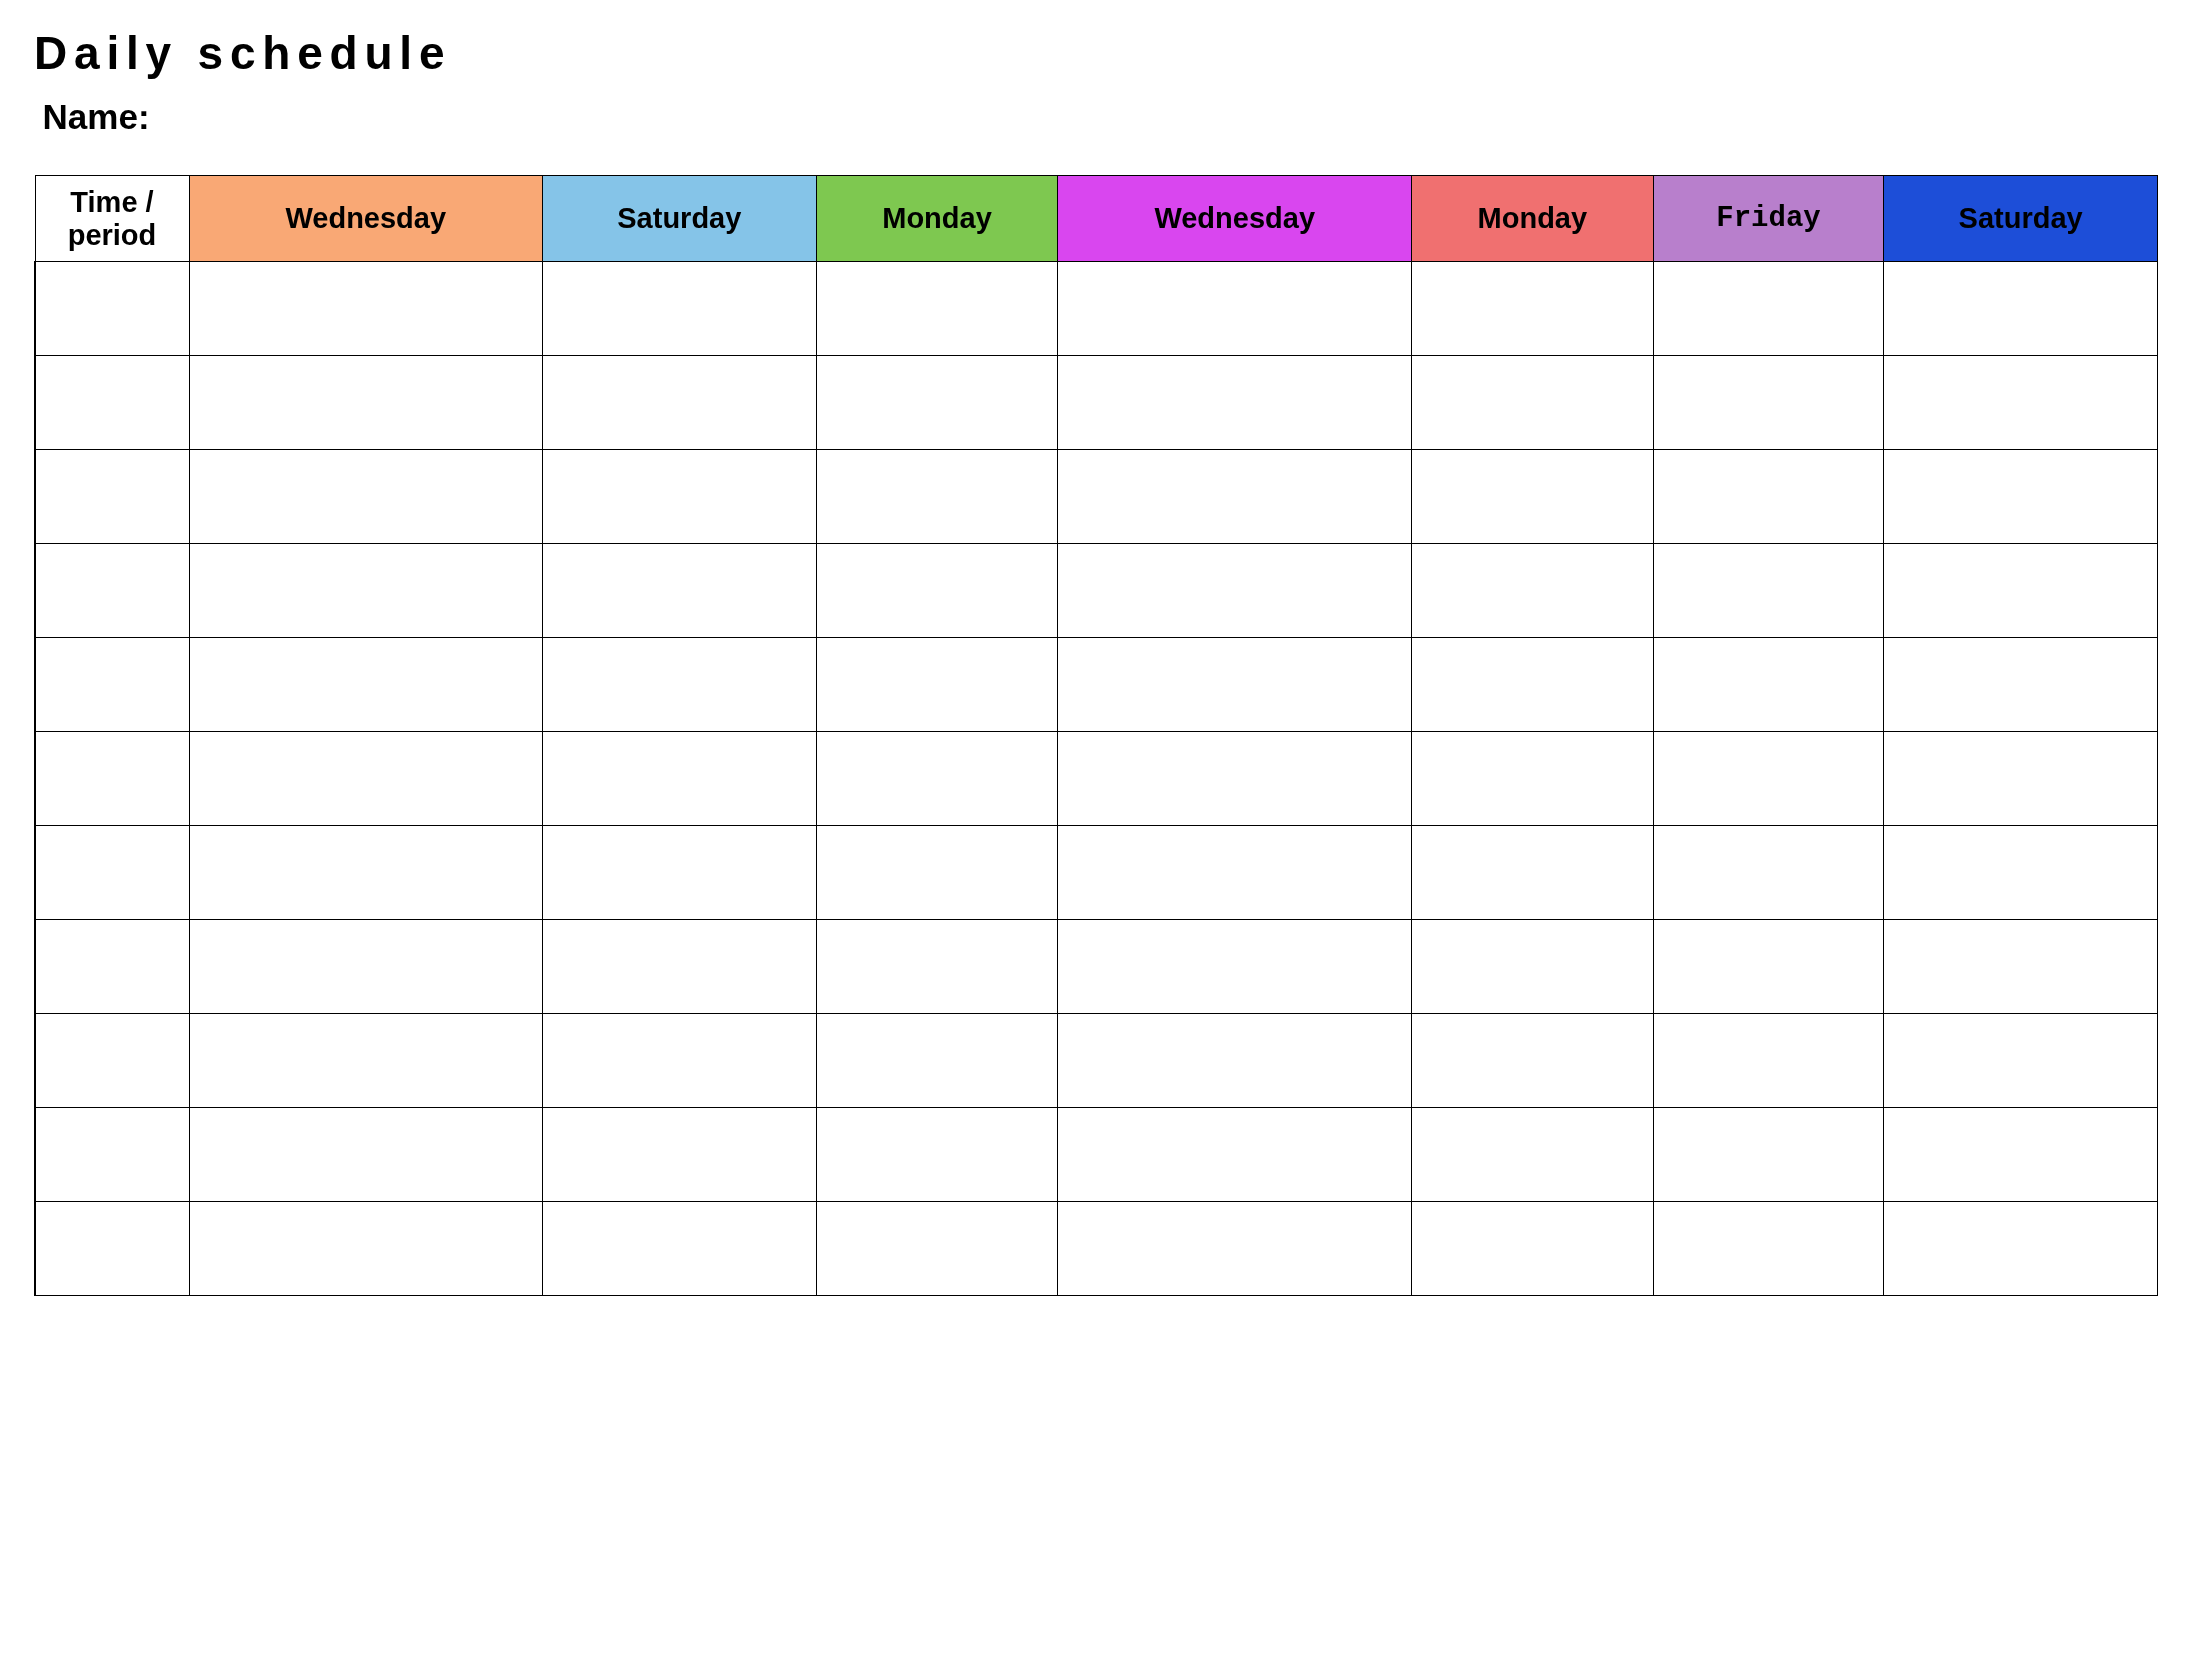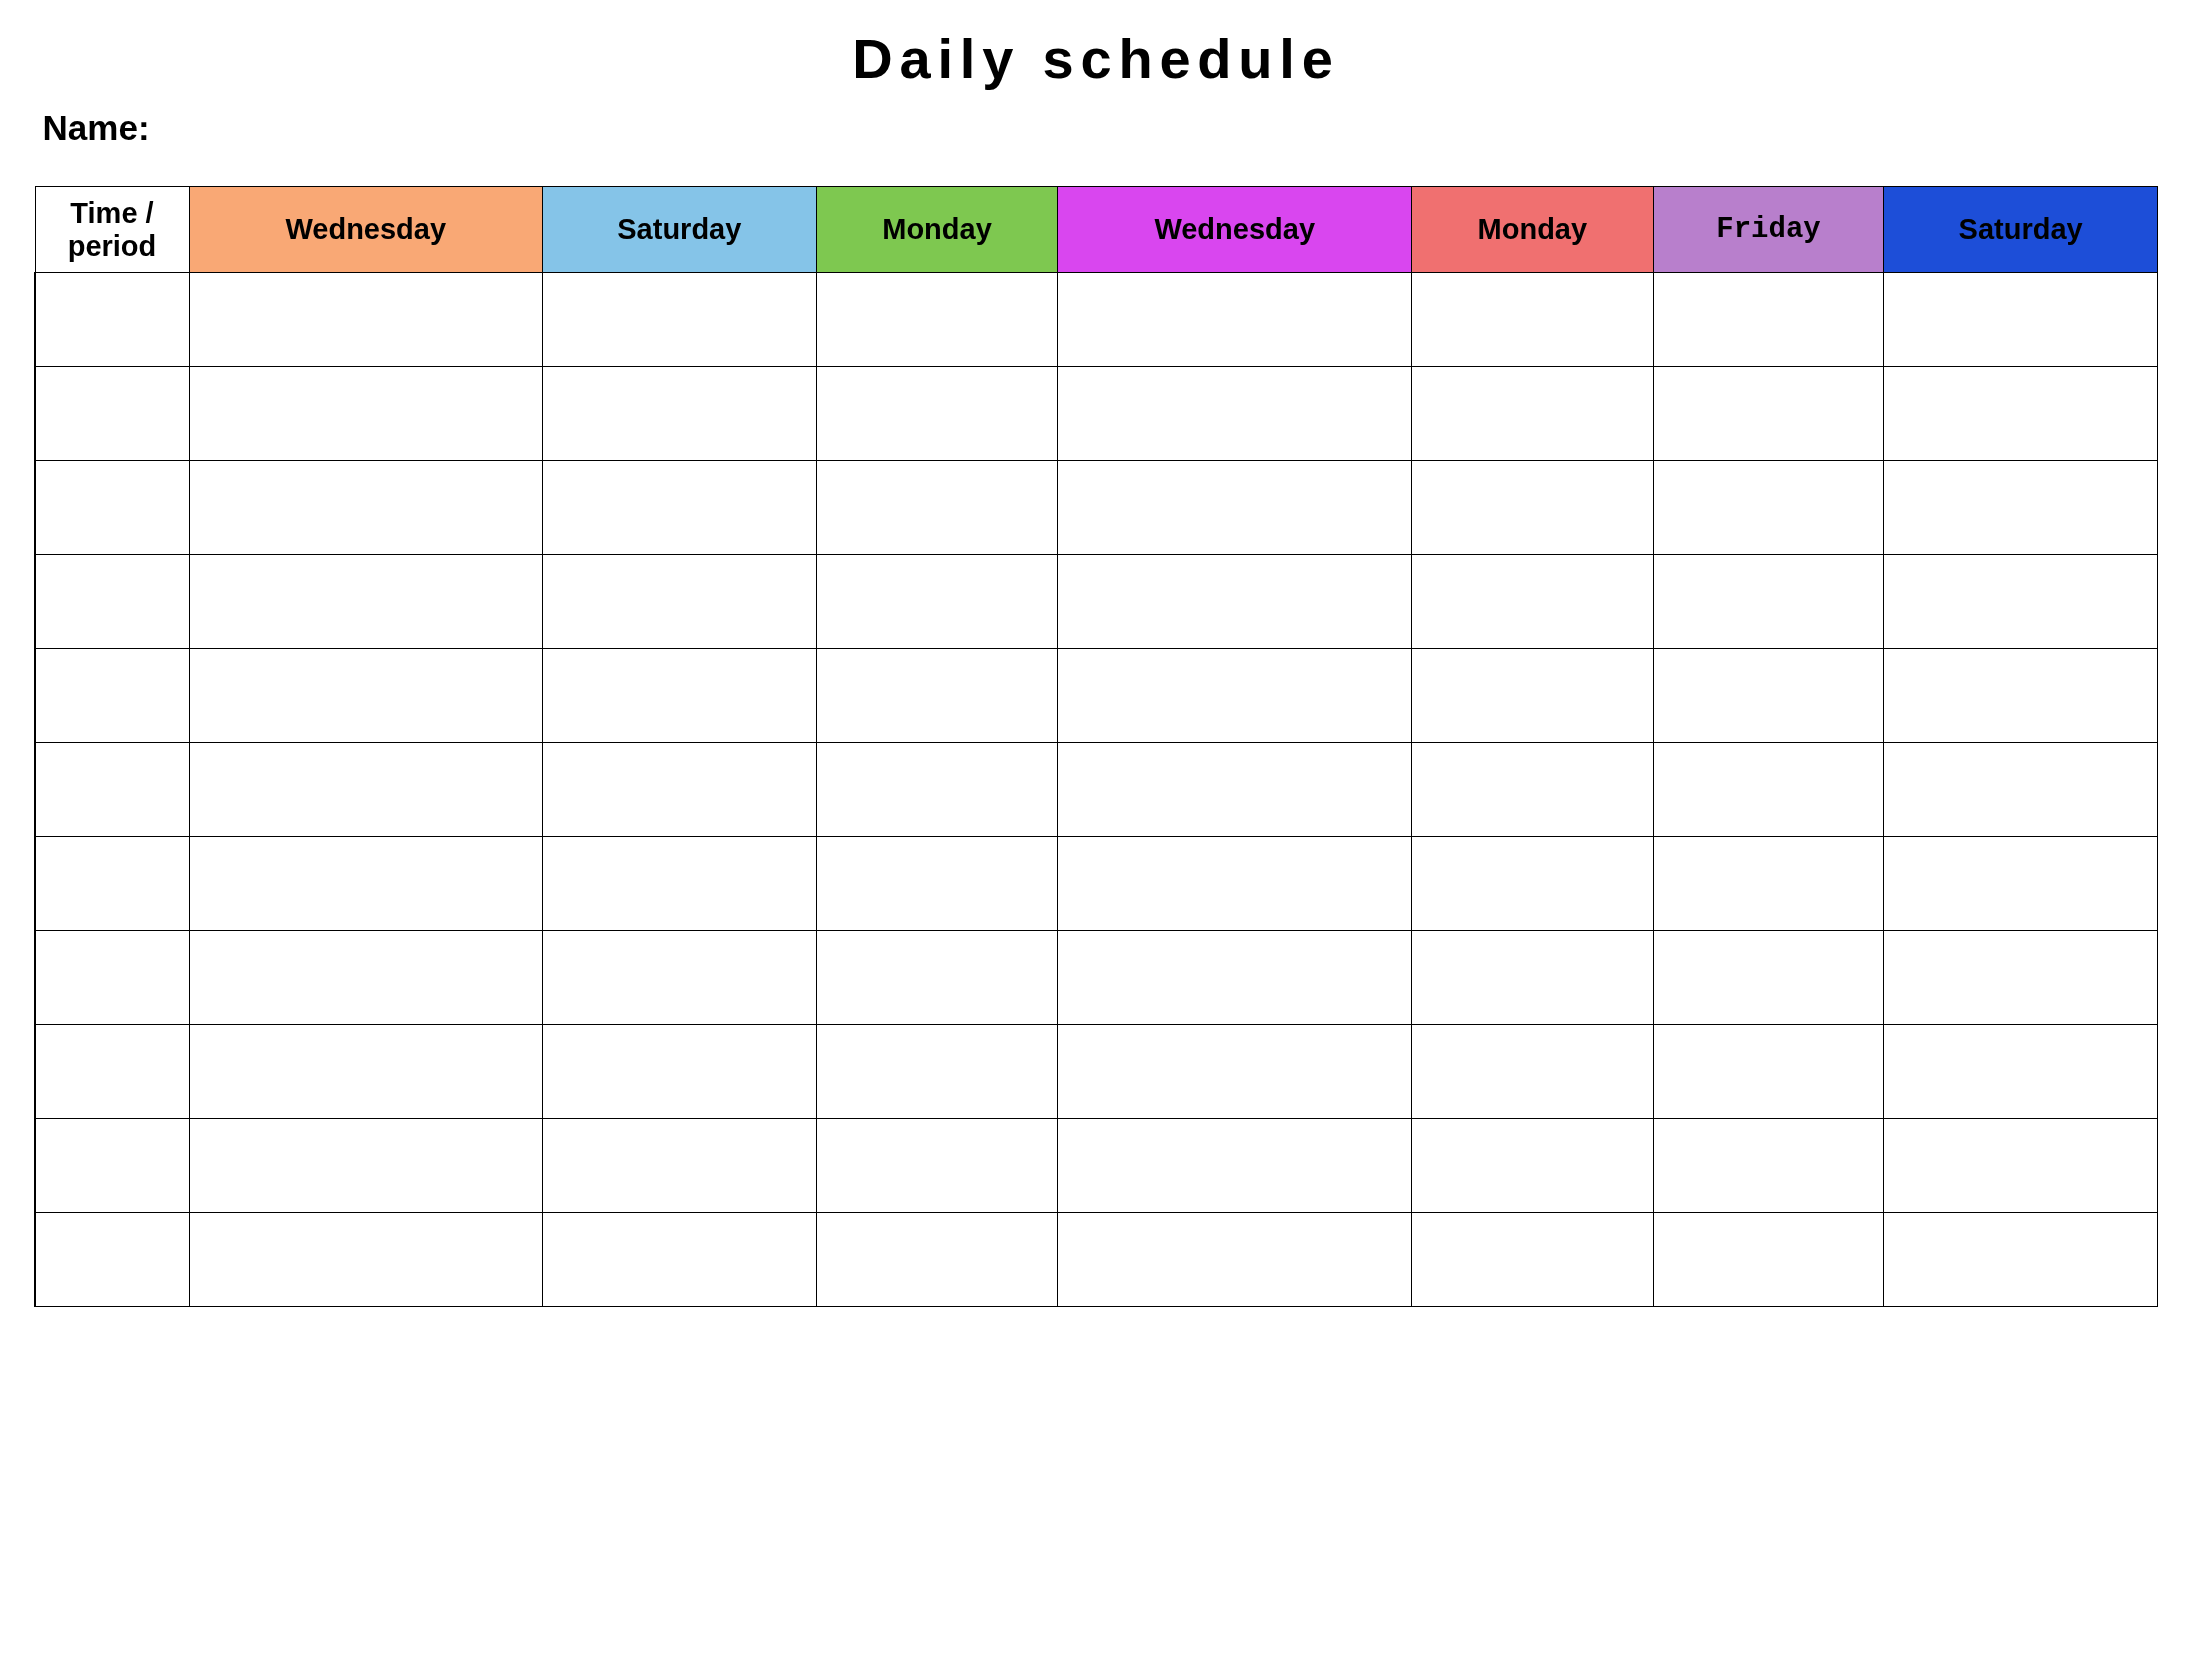--- a/index.html
+++ b/index.html
@@ -10,22 +10,21 @@
 
     body {
       background: #ffffff;
       font-family: Arial, sans-serif;
       padding: 26px 34px;
       width: 2192px;
       min-height: 1677px;
     }
 
     .page-title {
-      text-align: center;
-      font-size: 56px;
+      font-size: 46px;
       font-weight: 900;
       margin-bottom: 17px;
       letter-spacing: 6.8px;
       font-family: Arial Black, Arial, sans-serif;
     }
 
     .name-label {
       font-size: 35px;
       font-weight: bold;
       margin-bottom: 26px;

